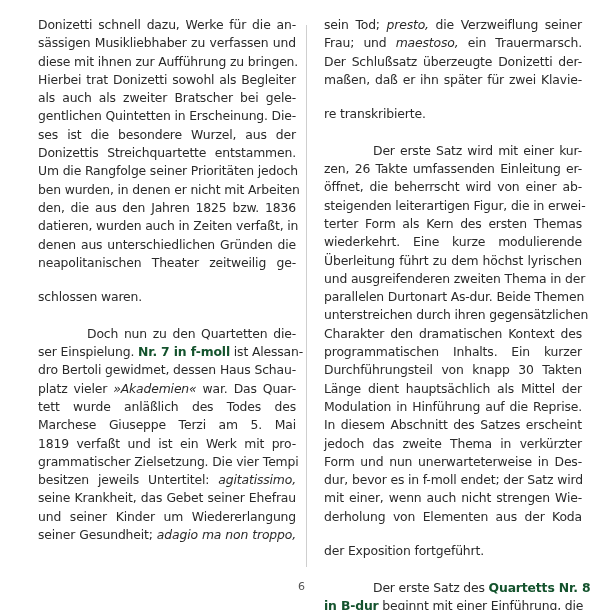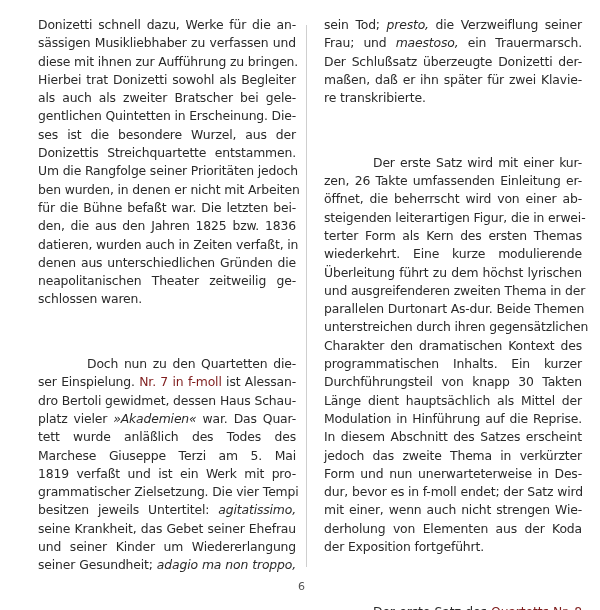--- a/index.html
+++ b/index.html
@@ -7,44 +7,43 @@
     width: 600px; height: 610px; background: #ffffff; position: relative; overflow: hidden;
     font-family: "DejaVu Sans", sans-serif; color: #2a2a2a;
   }
   .col {
     position: absolute; top: 16px; width: 258px;
     font-size: 12.4px; line-height: 18.3px; letter-spacing: -0.15px;
   }
   .col.left { left: 38px; }
   .col.right { left: 324px; }
   .line { display: block; white-space: nowrap; text-align: justify; text-align-last: justify; height: 18.3px; }
-  .line.last { text-align-last: left; }
-  .line.indent { padding-left: 49px; margin-top: 28px; }
+  .line.last { text-align-last: left; margin-top: 16px; }
+  .line.indent { padding-left: 49px; }
   .gap { height: 18.3px; }
   .divider { position: absolute; left: 306px; top: 25px; width: 1px; height: 542px; background: #cfcfcf; }
   .pagenum { position: absolute; left: 298px; top: 580px; font-size: 11px; color: #555; }
-  b { font-weight: normal; color: #7f1d1d; }
+  b { font-weight: bold; color: #14532d; }
   i { }
 </style>
 </head>
 <body>
 
 <div class="col left">
   <div id="lp1">
       <span class="line">Donizetti schnell dazu, Werke für die an-</span>
       <span class="line">sässigen Musikliebhaber zu verfassen und</span>
       <span class="line">diese mit ihnen zur Aufführung zu bringen.</span>
       <span class="line">Hierbei trat Donizetti sowohl als Begleiter</span>
       <span class="line">als auch als zweiter Bratscher bei gele-</span>
       <span class="line">gentlichen Quintetten in Erscheinung. Die-</span>
       <span class="line">ses ist die besondere Wurzel, aus der</span>
       <span class="line">Donizettis Streichquartette entstammen.</span>
       <span class="line">Um die Rangfolge seiner Prioritäten jedoch</span>
       <span class="line">ben wurden, in denen er nicht mit Arbeiten</span>
-      <span class="line">für die Bühne befaßt war. Die letzten bei-</span>
       <span class="line">den, die aus den Jahren 1825 bzw. 1836</span>
       <span class="line">datieren, wurden auch in Zeiten verfaßt, in</span>
       <span class="line">denen aus unterschiedlichen Gründen die</span>
       <span class="line">neapolitanischen Theater zeitweilig ge-</span>
       <span class="line last">schlossen waren.</span>
     </div>
   <div class="gap"></div>
   <div>
     <span class="line indent">Doch nun zu den Quartetten die-</span>
     <span class="line"><span>ser Einspielung. </span><b>Nr. 7 in f-moll</b><span> ist Alessan-</span></span>

